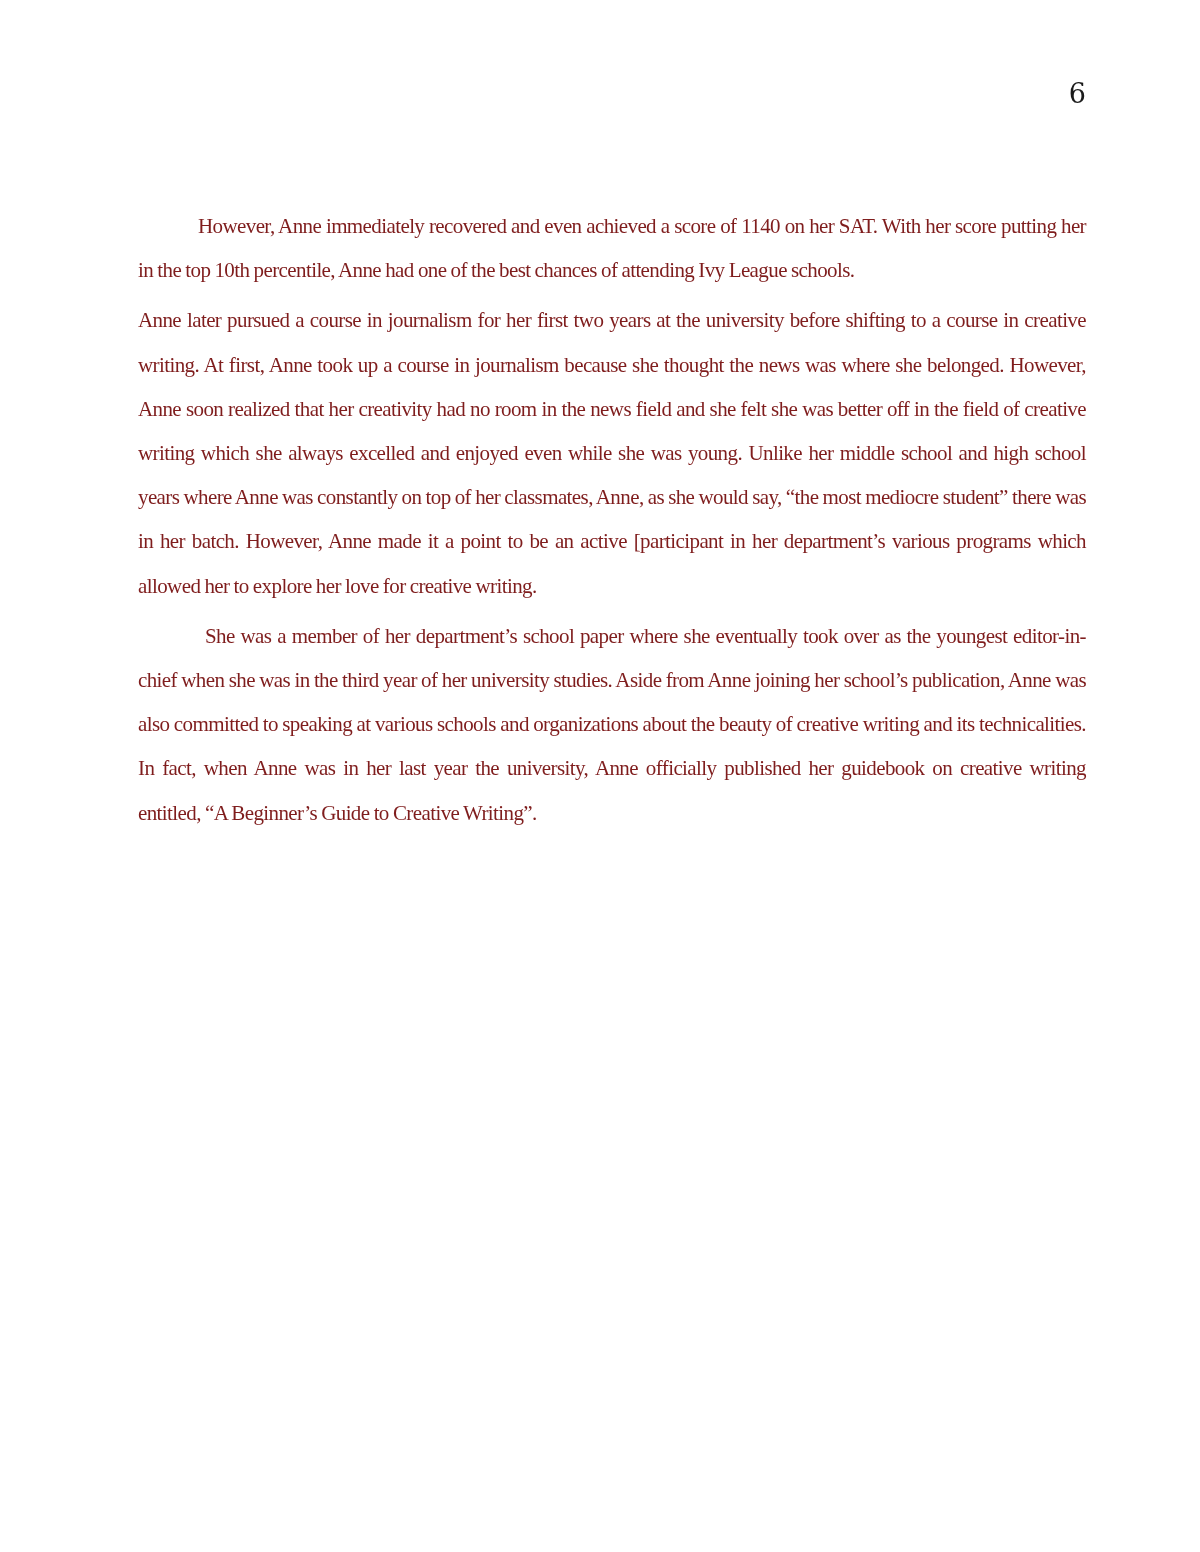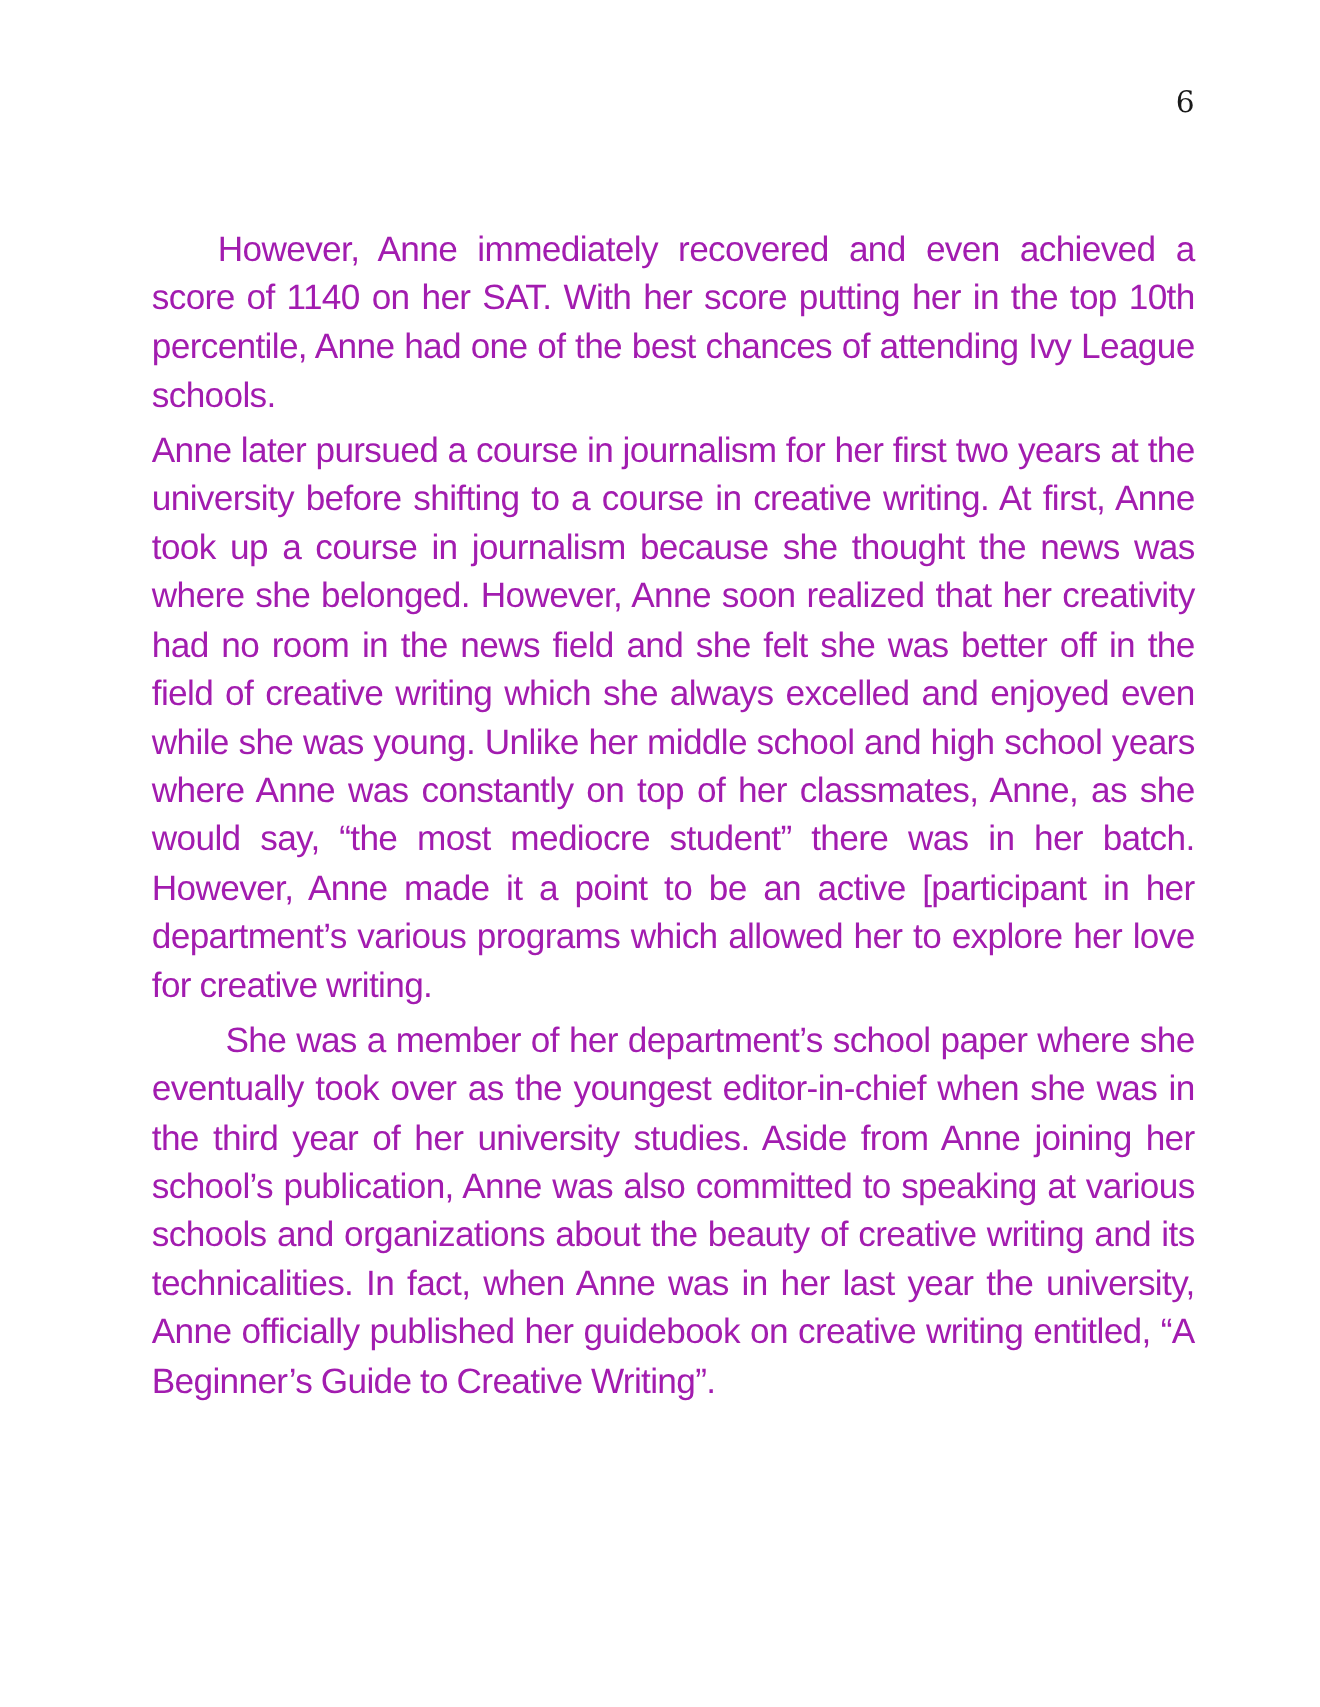--- a/index.html
+++ b/index.html
@@ -3,22 +3,22 @@
 <meta charset="utf-8">
 <style>
   html, body { margin: 0; padding: 0; background: #ffffff; }
   body { width: 1200px; height: 1552px; position: relative; overflow: hidden; }
   .page-number {
     position: absolute; top: 78px; right: 114px;
     font-family: "DejaVu Serif", serif; font-size: 27px; color: #1a1a1a;
   }
   .body-text {
     position: absolute; left: 138px; top: 204px; width: 948px;
-    font-family: Liberation Sans, sans-serif; font-size: 32px; line-height: 44.2px;
-    color: #a21caf; letter-spacing: -0.6px; word-spacing: -0.5px;
+    font-family: Liberation Serif, serif; font-size: 21px; line-height: 44.2px;
+    color: #7f1d1d; letter-spacing: -0.6px; word-spacing: -0.5px;
   }
   .body-text p { margin: 0 0 6px 0; text-align: justify; }
   .indent { text-indent: 60px; }
   .indent2 { text-indent: 67px; }
 </style>
 </head>
 <body>
 
 <div>
   <div class="page-number">6</div>

